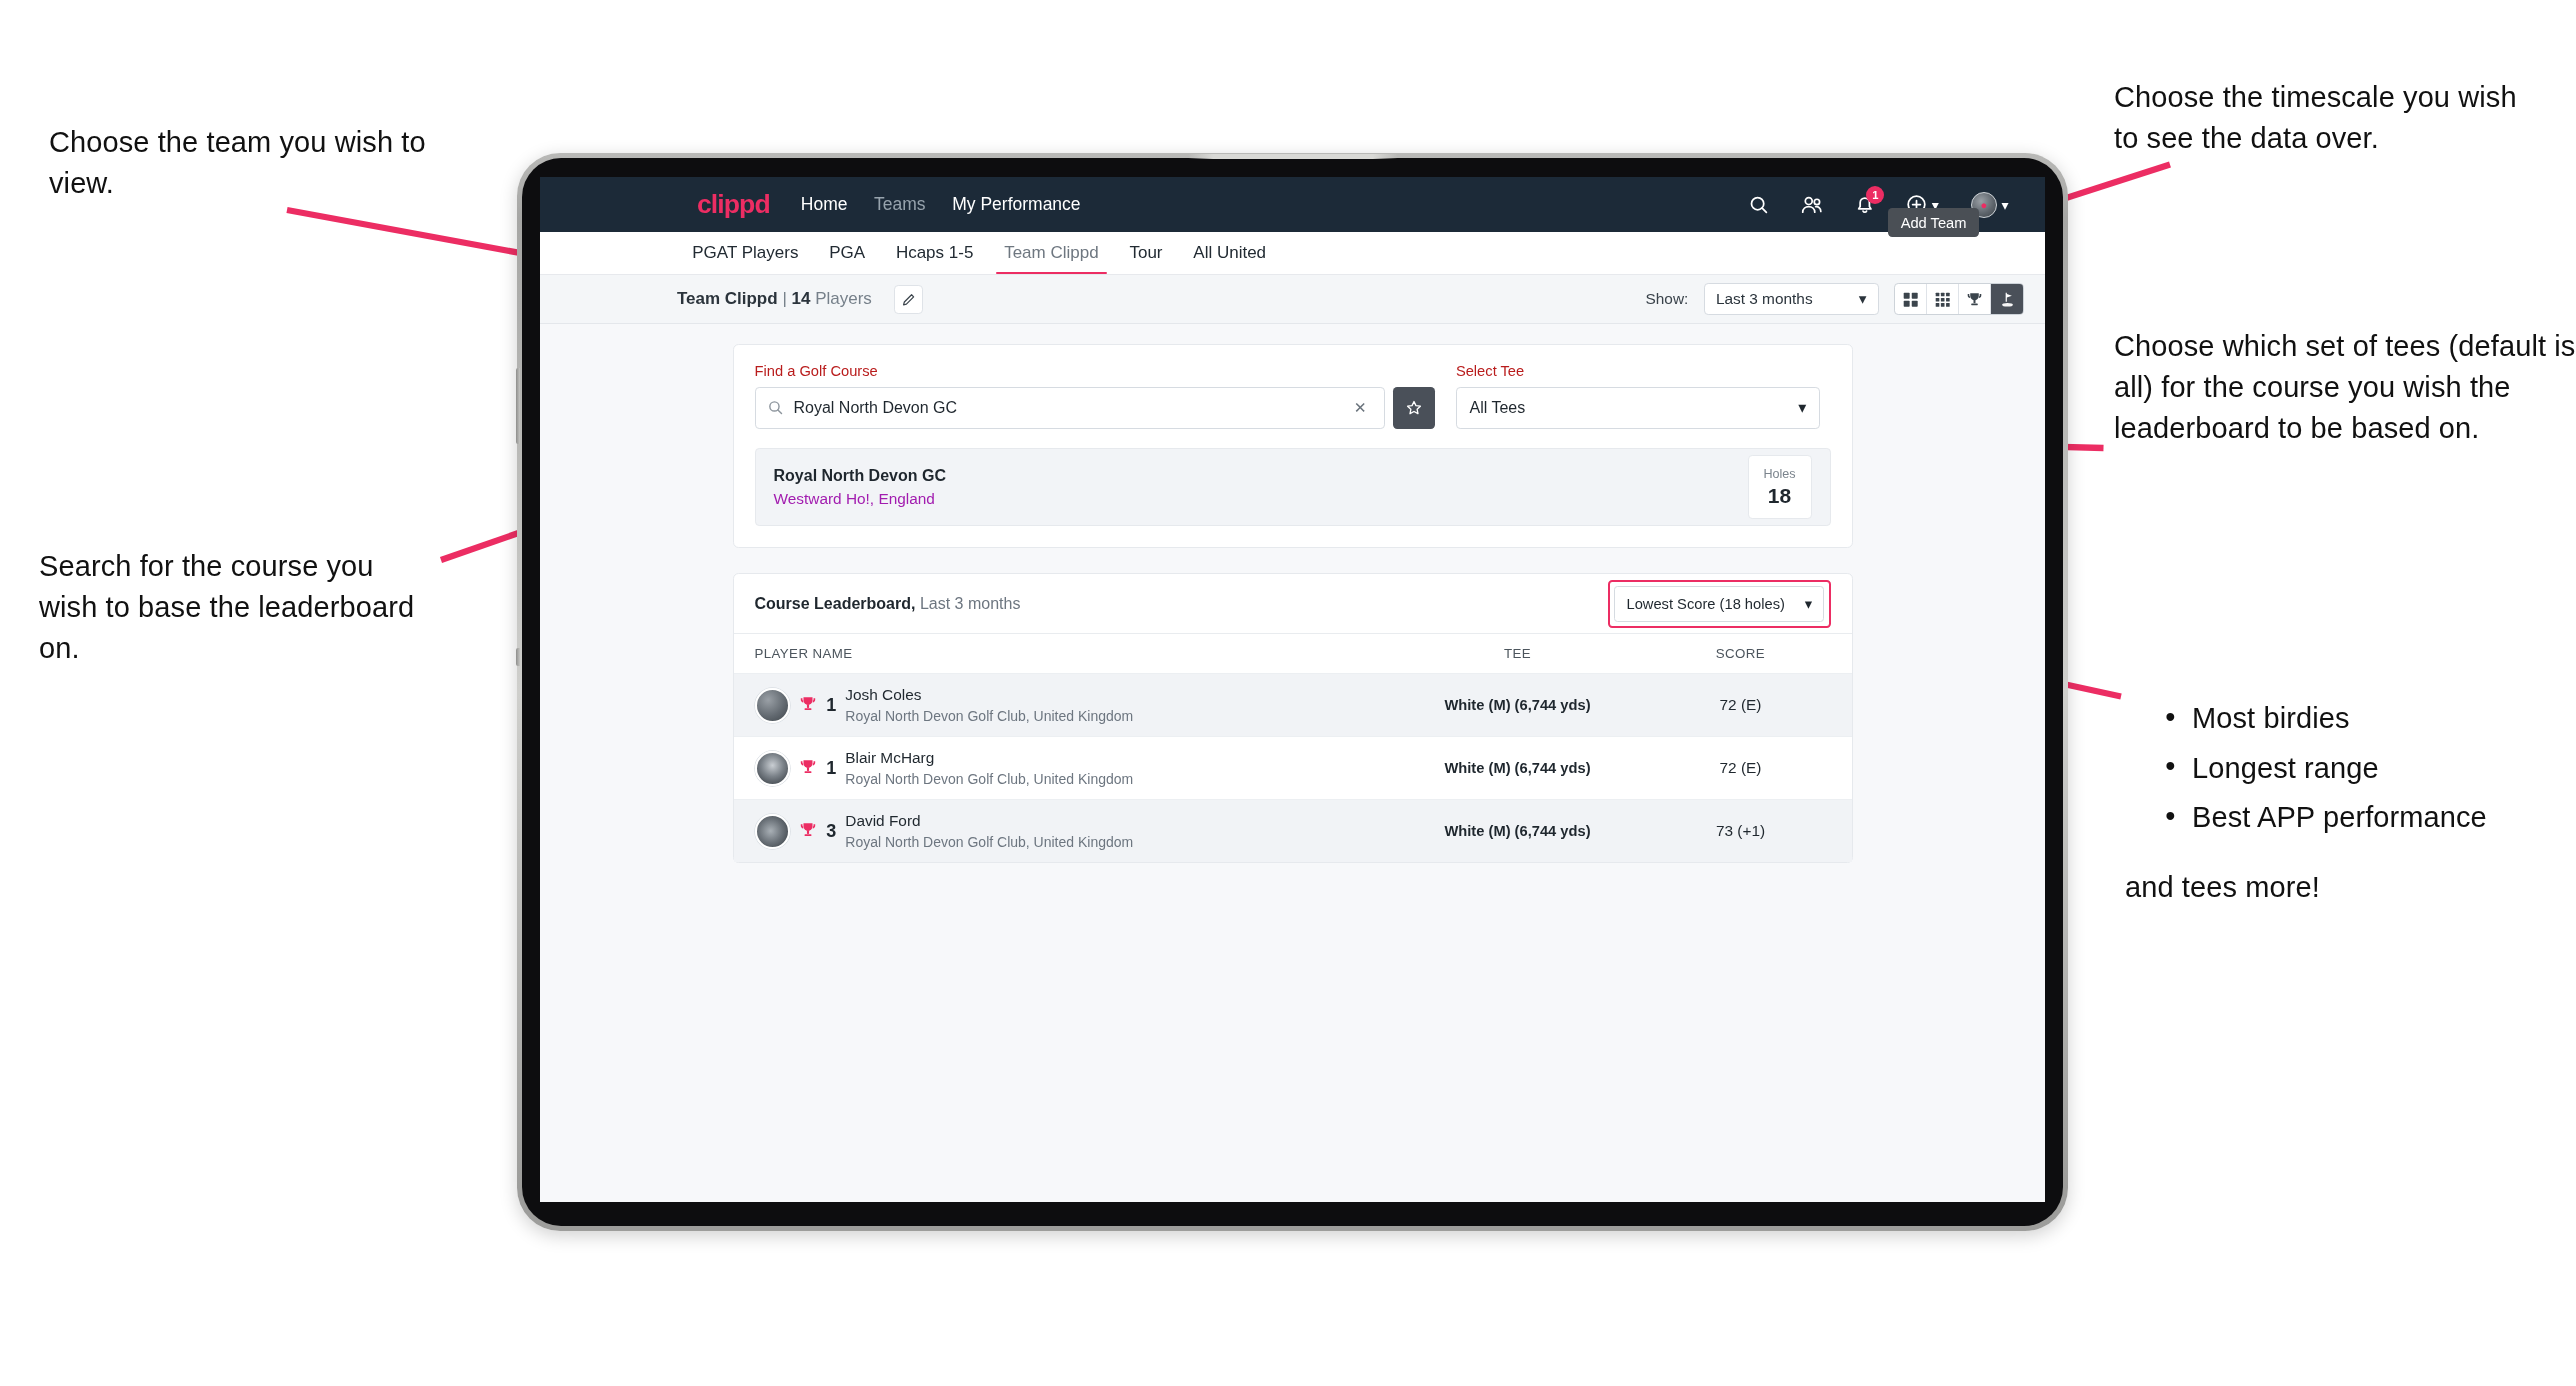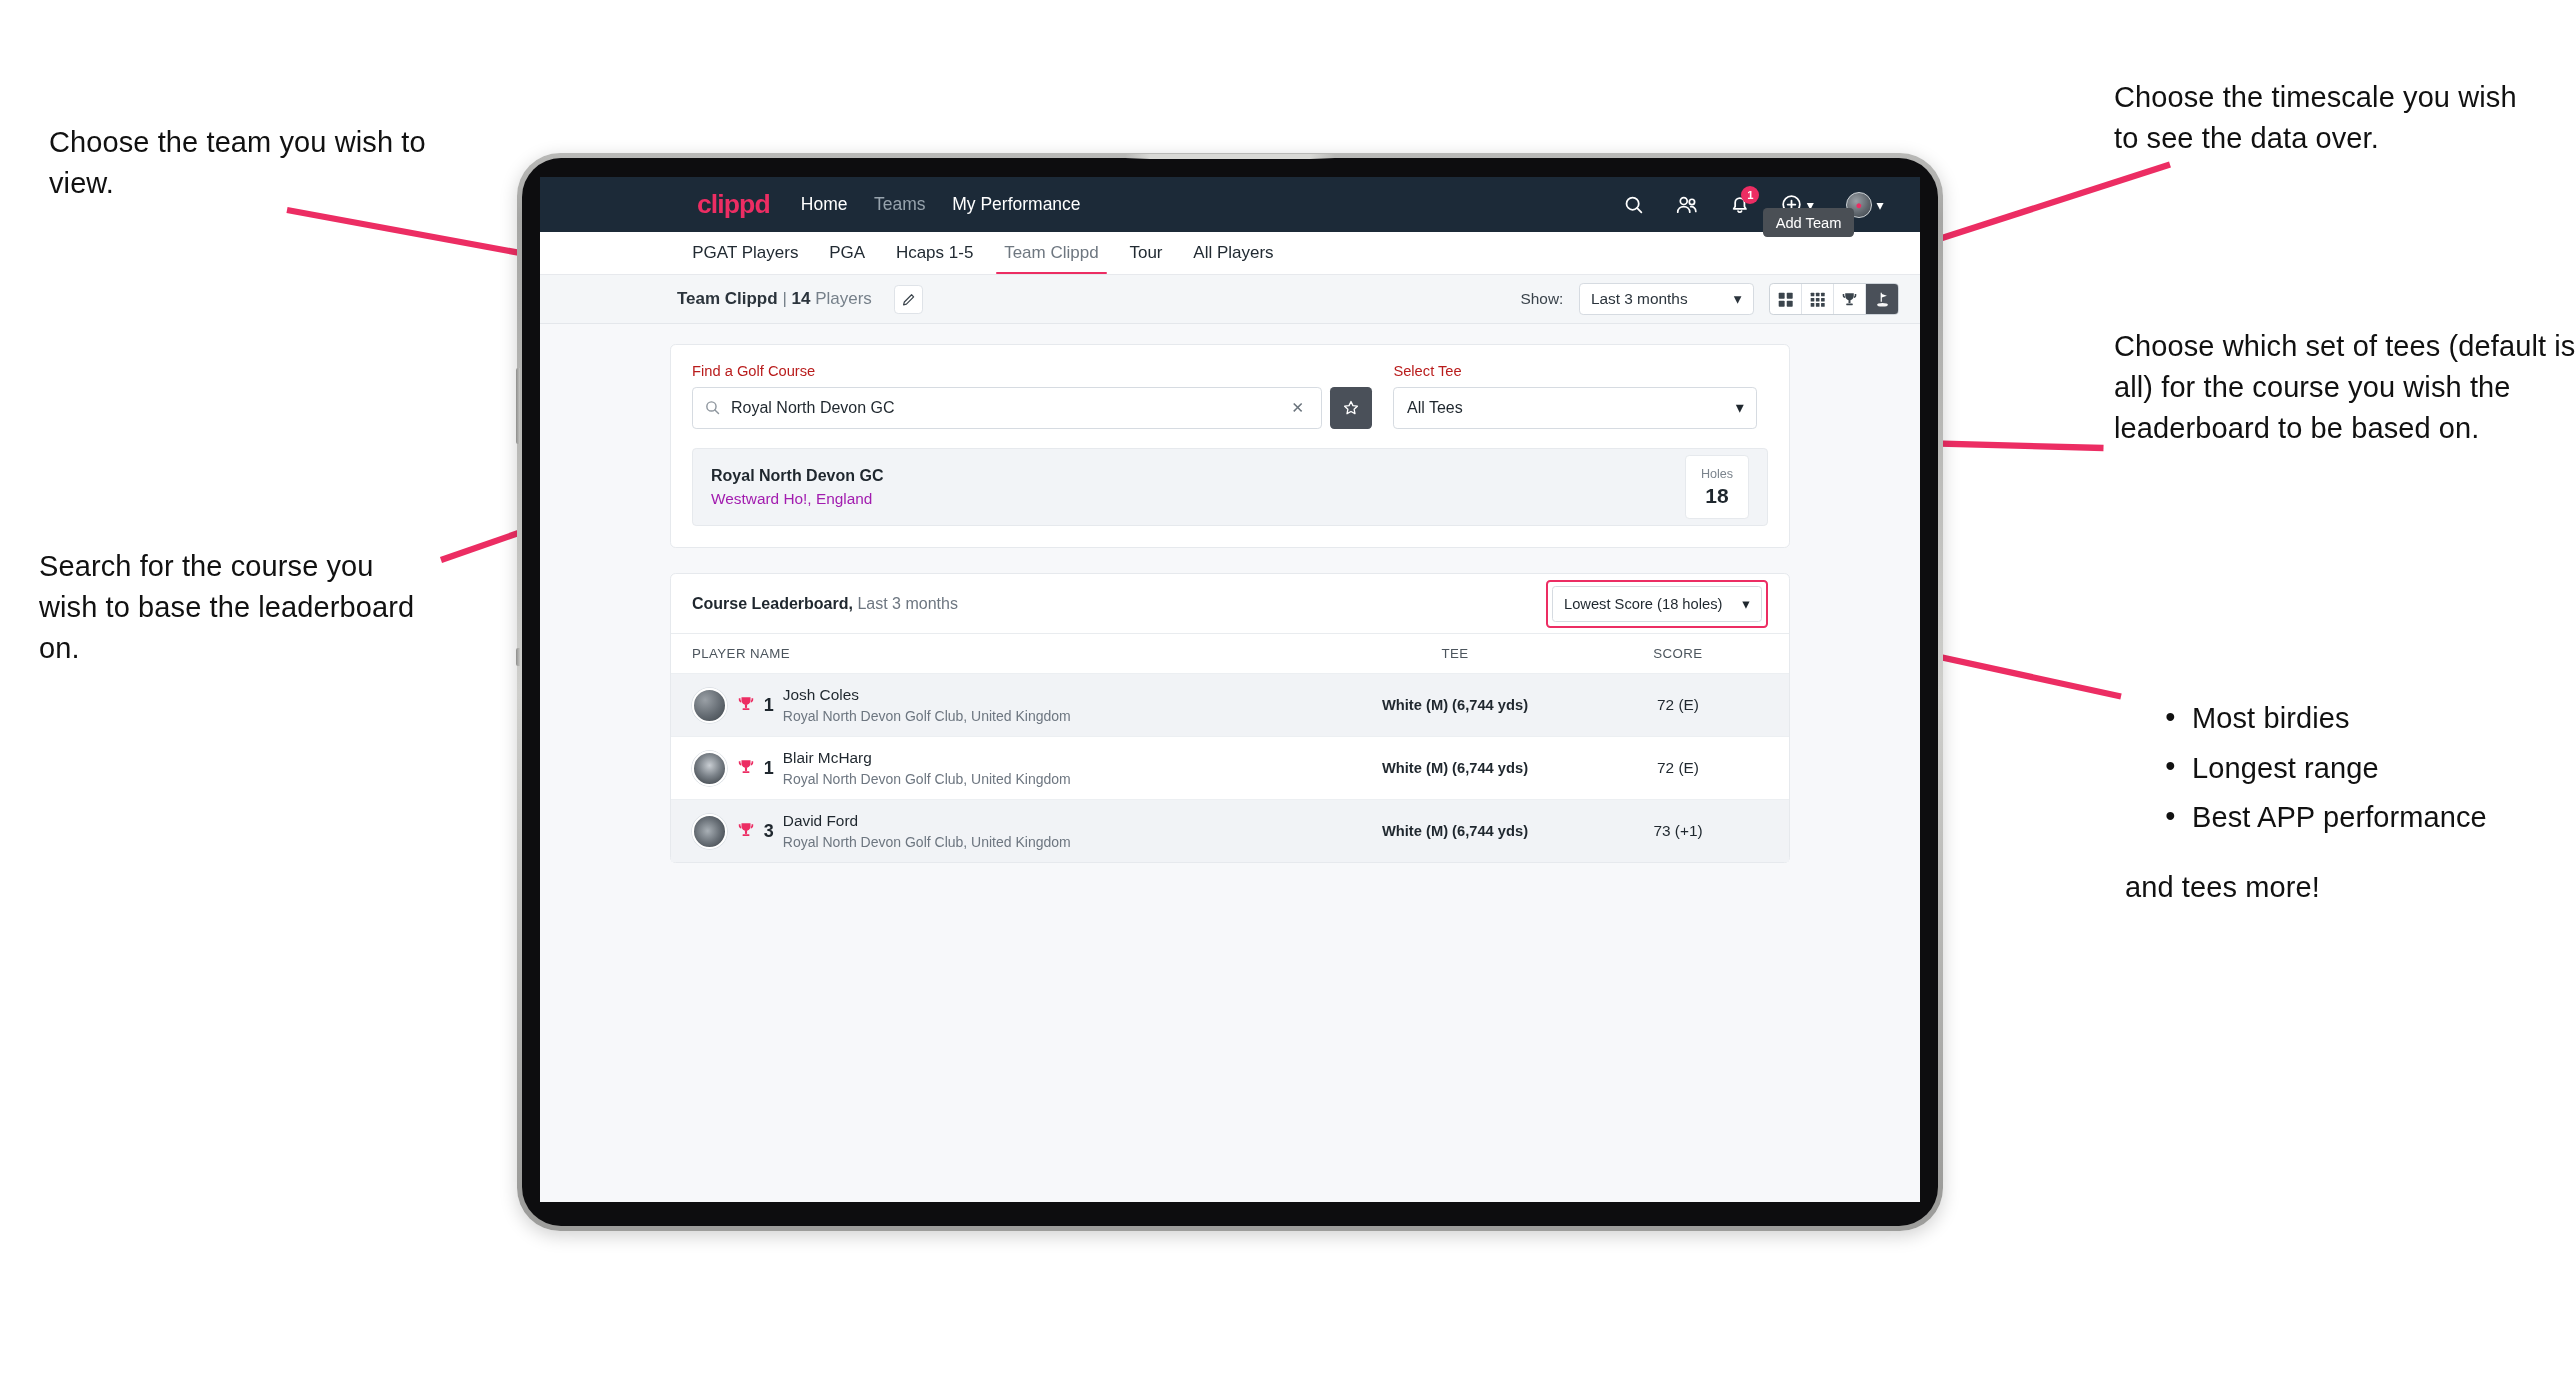--- a/index.html
+++ b/index.html
@@ -29,21 +29,21 @@
   .anno-list li { position: relative; padding-left: 31px; margin-bottom: 8.4px; }
   .anno-list li .bullet { position: absolute; left: 4.2px; top: -1.4px; }
   .anno-tail { margin-top: 29px; }
 
   svg.arrows { position:absolute; left:0; top:0; width:2576px; height:1386px; pointer-events:none; }
 
   
   .tablet {
     position: absolute;
     left: 517px; top: 153px;
-    width: 1426px; height: 1078px;
+    width: 1551px; height: 1078px;
     border-radius: 43px;
     background: linear-gradient(180deg,#b9b9b7 0%, #a6a6a4 6%, #cfcfcc 50%, #9d9d9b 96%);
     padding: 4.9px;
     box-shadow: 0 4.2px 18px rgba(0,0,0,.18);
   }
   .tablet-inner {
     width: 100%; height: 100%;
     border-radius: 39px;
     background: #0d0d0f;
     padding: 19.6px 18px 24px 18px;
@@ -321,21 +321,21 @@
             </div>
           </div>
         </div>
 
         <div class="tabrow">
           <div class="tab">PGAT Players</div>
           <div class="tab">PGA</div>
           <div class="tab">Hcaps 1-5</div>
           <div class="tab active">Team Clippd</div>
           <div class="tab">Tour</div>
-          <div class="tab">All Players</div>
+          <div class="tab">All United</div>
           <div class="tooltip">Add Team</div>
         </div>
 
         <div class="subbar">
           <div class="teamlabel">
             <b>Team Clippd</b>
             <span class="muted">|</span>
             <b>14</b>
             <span class="muted">Players</span>
           </div>

